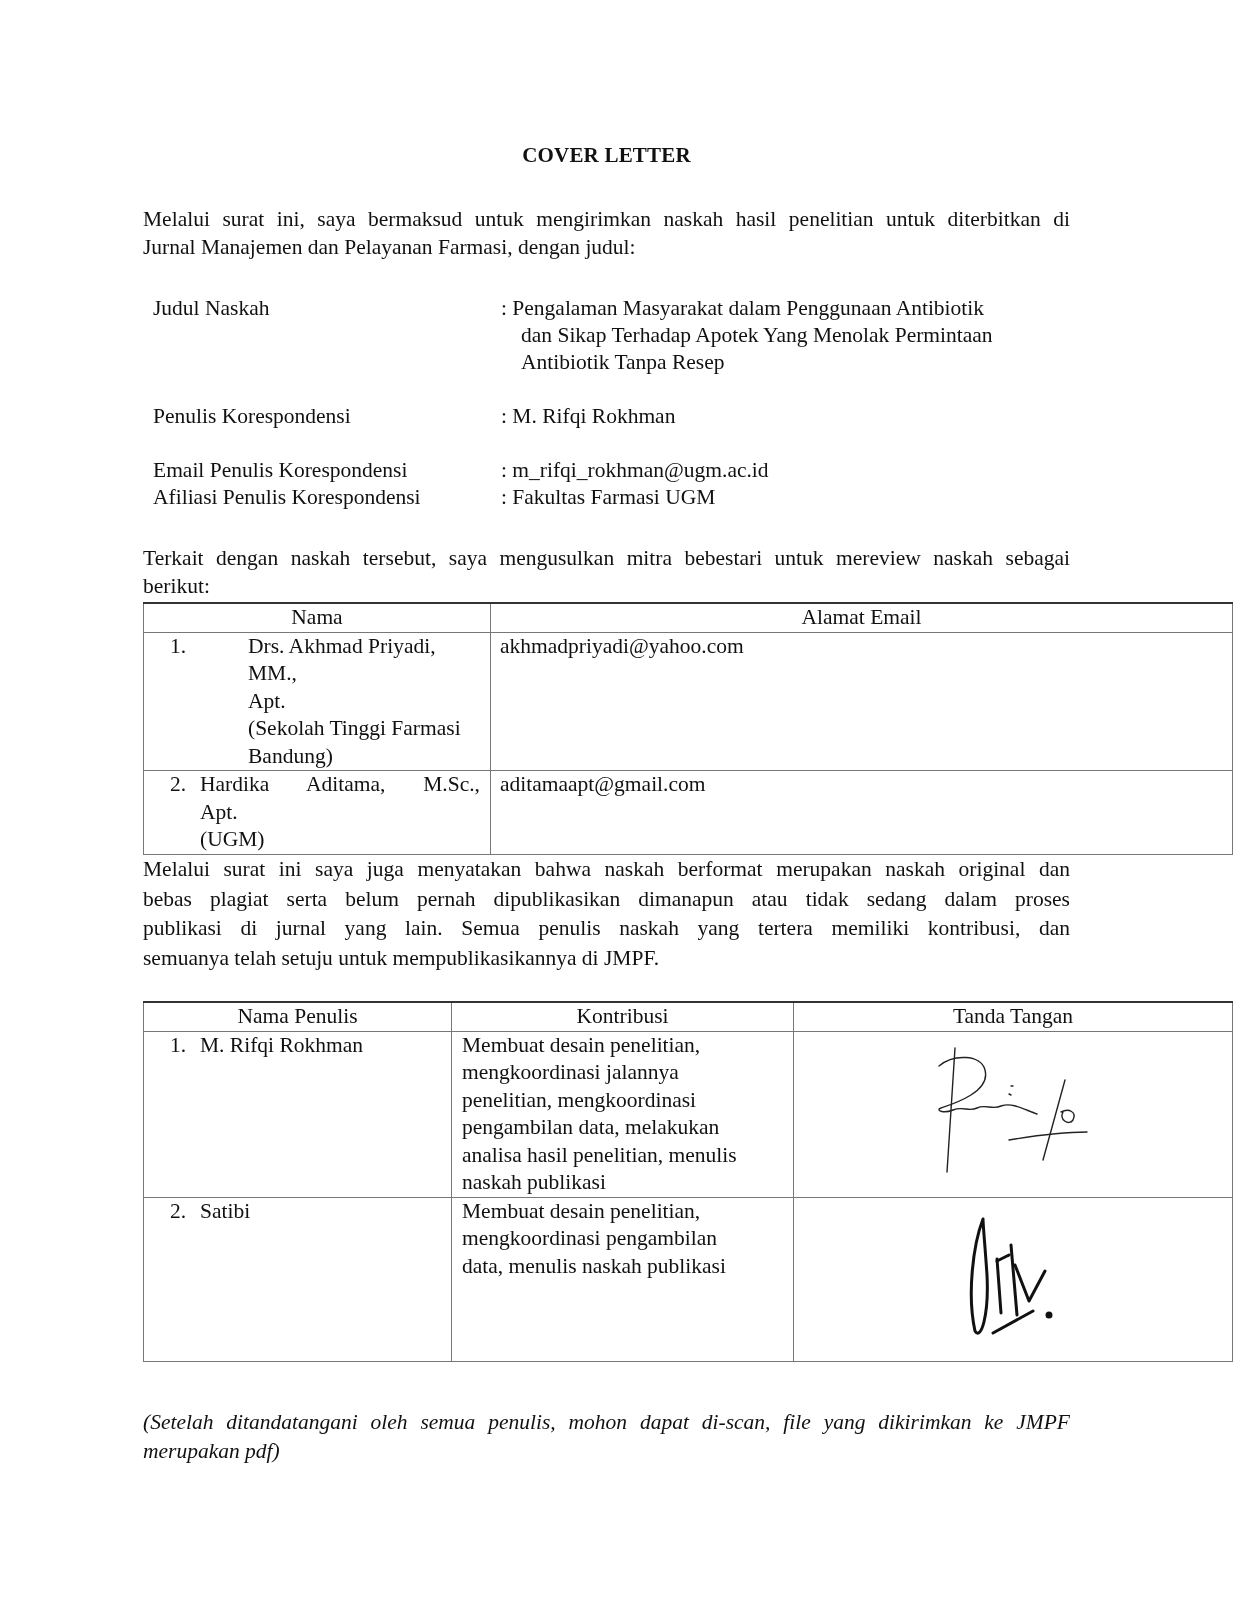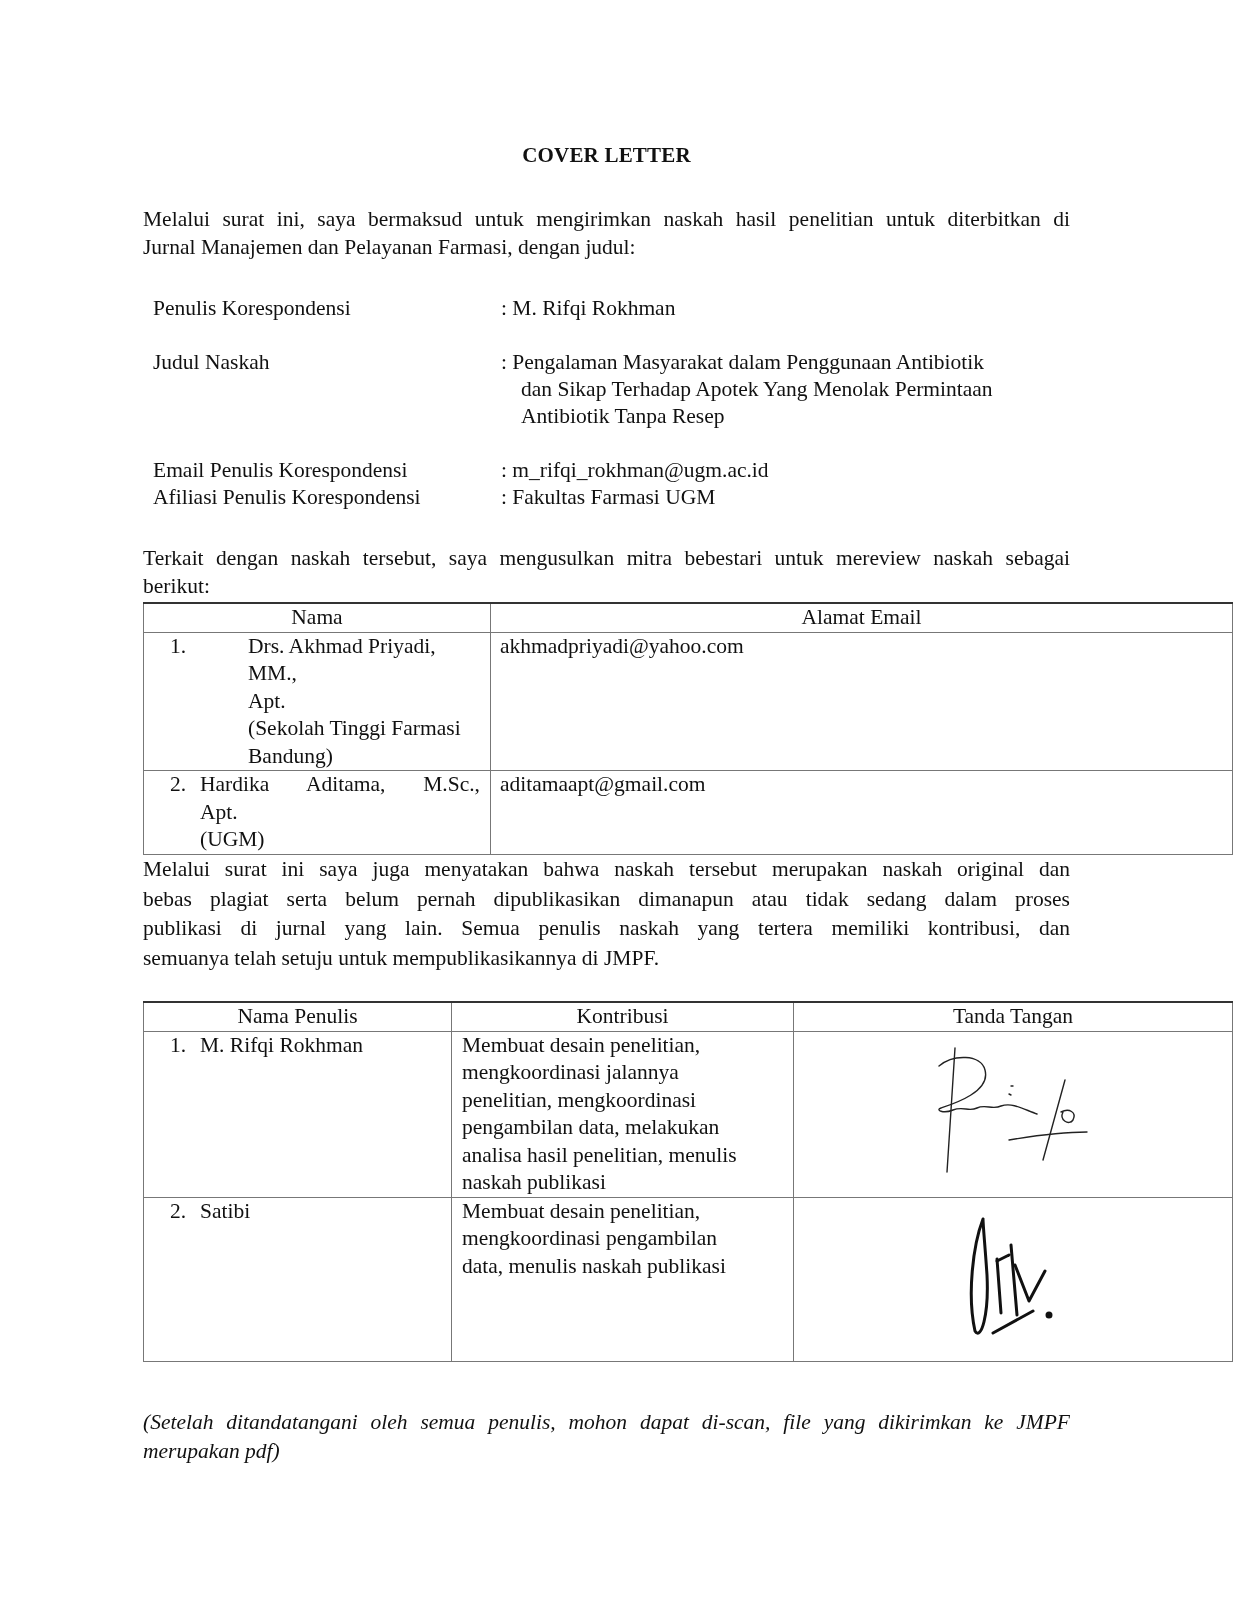--- a/index.html
+++ b/index.html
@@ -37,30 +37,30 @@
 
   <div class="title">COVER LETTER</div>
 
   <div class="para" style="top:205px;">
     <span class="just-line">Melalui surat ini, saya bermaksud untuk mengirimkan naskah hasil penelitian untuk diterbitkan di</span>
     <span class="last-line">Jurnal Manajemen dan Pelayanan Farmasi, dengan judul:</span>
   </div>
 
   <div class="meta" style="top:295px;">
     <div class="meta-row">
-      <div class="meta-label">Penulis Korespondensi</div>
-      <div class="meta-text">: M. Rifqi Rokhman</div>
-    </div>
-    <div class="meta-row">
       <div class="meta-label">Judul Naskah</div>
       <div class="meta-text">
         <div>: Pengalaman Masyarakat dalam Penggunaan Antibiotik</div>
         <div class="cont" style="padding-left:20px;">dan Sikap Terhadap Apotek Yang Menolak Permintaan</div>
         <div class="cont" style="padding-left:20px;">Antibiotik Tanpa Resep</div>
       </div>
+    </div>
+    <div class="meta-row">
+      <div class="meta-label">Penulis Korespondensi</div>
+      <div class="meta-text">: M. Rifqi Rokhman</div>
     </div>
     <div class="meta-row tight">
       <div class="meta-label">Email Penulis Korespondensi</div>
       <div class="meta-text">: m_rifqi_rokhman@ugm.ac.id</div>
     </div>
     <div class="meta-row tight">
       <div class="meta-label">Afiliasi Penulis Korespondensi</div>
       <div class="meta-text">: Fakultas Farmasi UGM</div>
     </div>
   </div>
@@ -104,21 +104,21 @@
             <div>(UGM)</div>
           </div>
         </div>
       </td>
       <td class="email-cell">aditamaapt@gmail.com</td>
     </tr>
   </tbody>
     </table>
 
   <div class="para" style="top:855px; line-height:29.5px;">
-    <span class="just-line">Melalui surat ini saya juga menyatakan bahwa naskah tersebut merupakan naskah original dan</span>
+    <span class="just-line">Melalui surat ini saya juga menyatakan bahwa naskah berformat merupakan naskah original dan</span>
     <span class="just-line">bebas plagiat serta belum pernah dipublikasikan dimanapun atau tidak sedang dalam proses</span>
     <span class="just-line">publikasi di jurnal yang lain. Semua penulis naskah yang tertera memiliki kontribusi, dan</span>
     <span class="last-line">semuanya telah setuju untuk mempublikasikannya di JMPF.</span>
   </div>
 
   <table style="top:1001px;">
     <colgroup>
         <col style="width:308px">
         <col style="width:342px">
         <col>

